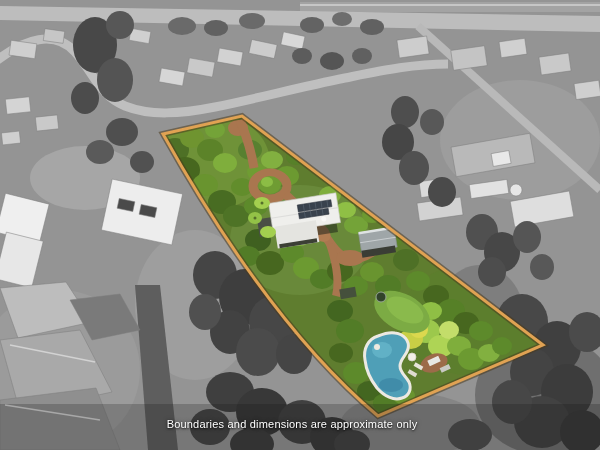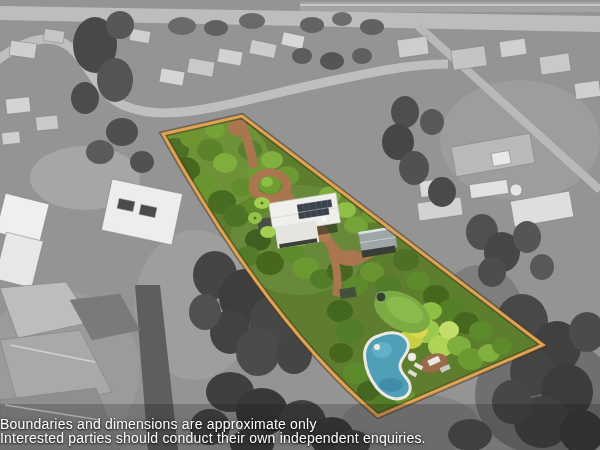--- a/index.html
+++ b/index.html
@@ -4,22 +4,22 @@
 <style>
   html,body{margin:0;padding:0;background:#222;}
   .stage{
     position:relative;width:600px;height:450px;overflow:hidden;
     background:#949494;
     font-family:"Liberation Sans", sans-serif;
   }
   .stage svg{position:absolute;left:0;top:0;}
   .disclaimer{
     position:absolute;left:0;right:16px;top:417px;
-    text-align:left;color:#ffffff;
-    font-size:14px;line-height:14px;letter-spacing:.2px;
+    text-align:center;color:#ffffff;
+    font-size:11px;line-height:14px;letter-spacing:.2px;
     text-shadow:0 1px 2px rgba(0,0,0,.75), 0 0 4px rgba(0,0,0,.5);
     z-index:5;pointer-events:none;
   }
   .disclaimer div{white-space:nowrap;}
 </style>
 </head>
 <body>
 
 <div class="stage">
 <svg width="600" height="450" viewBox="0 0 600 450">
@@ -272,15 +272,14 @@
   <g>
     <path d="M163,134 L242,116 L543,345 L378,416 Q270,325 163,134 Z" fill="none" stroke="#4a3a1e" stroke-width="6" opacity="0.55"></path>
     <path d="M163,134 L242,116 L543,345 L378,416 Q270,325 163,134 Z" fill="none" stroke="#e0a253" stroke-width="3"></path>
   </g>
 
   <rect x="0" y="404" width="600" height="46" fill="#141414" opacity="0.22"></rect>
 </svg>
 
 <div class="disclaimer">
   <div>Boundaries and dimensions are approximate only</div>
-  <div>Interested parties should conduct their own independent enquiries.</div>
 </div>
 </div>
 
 </body></html>

